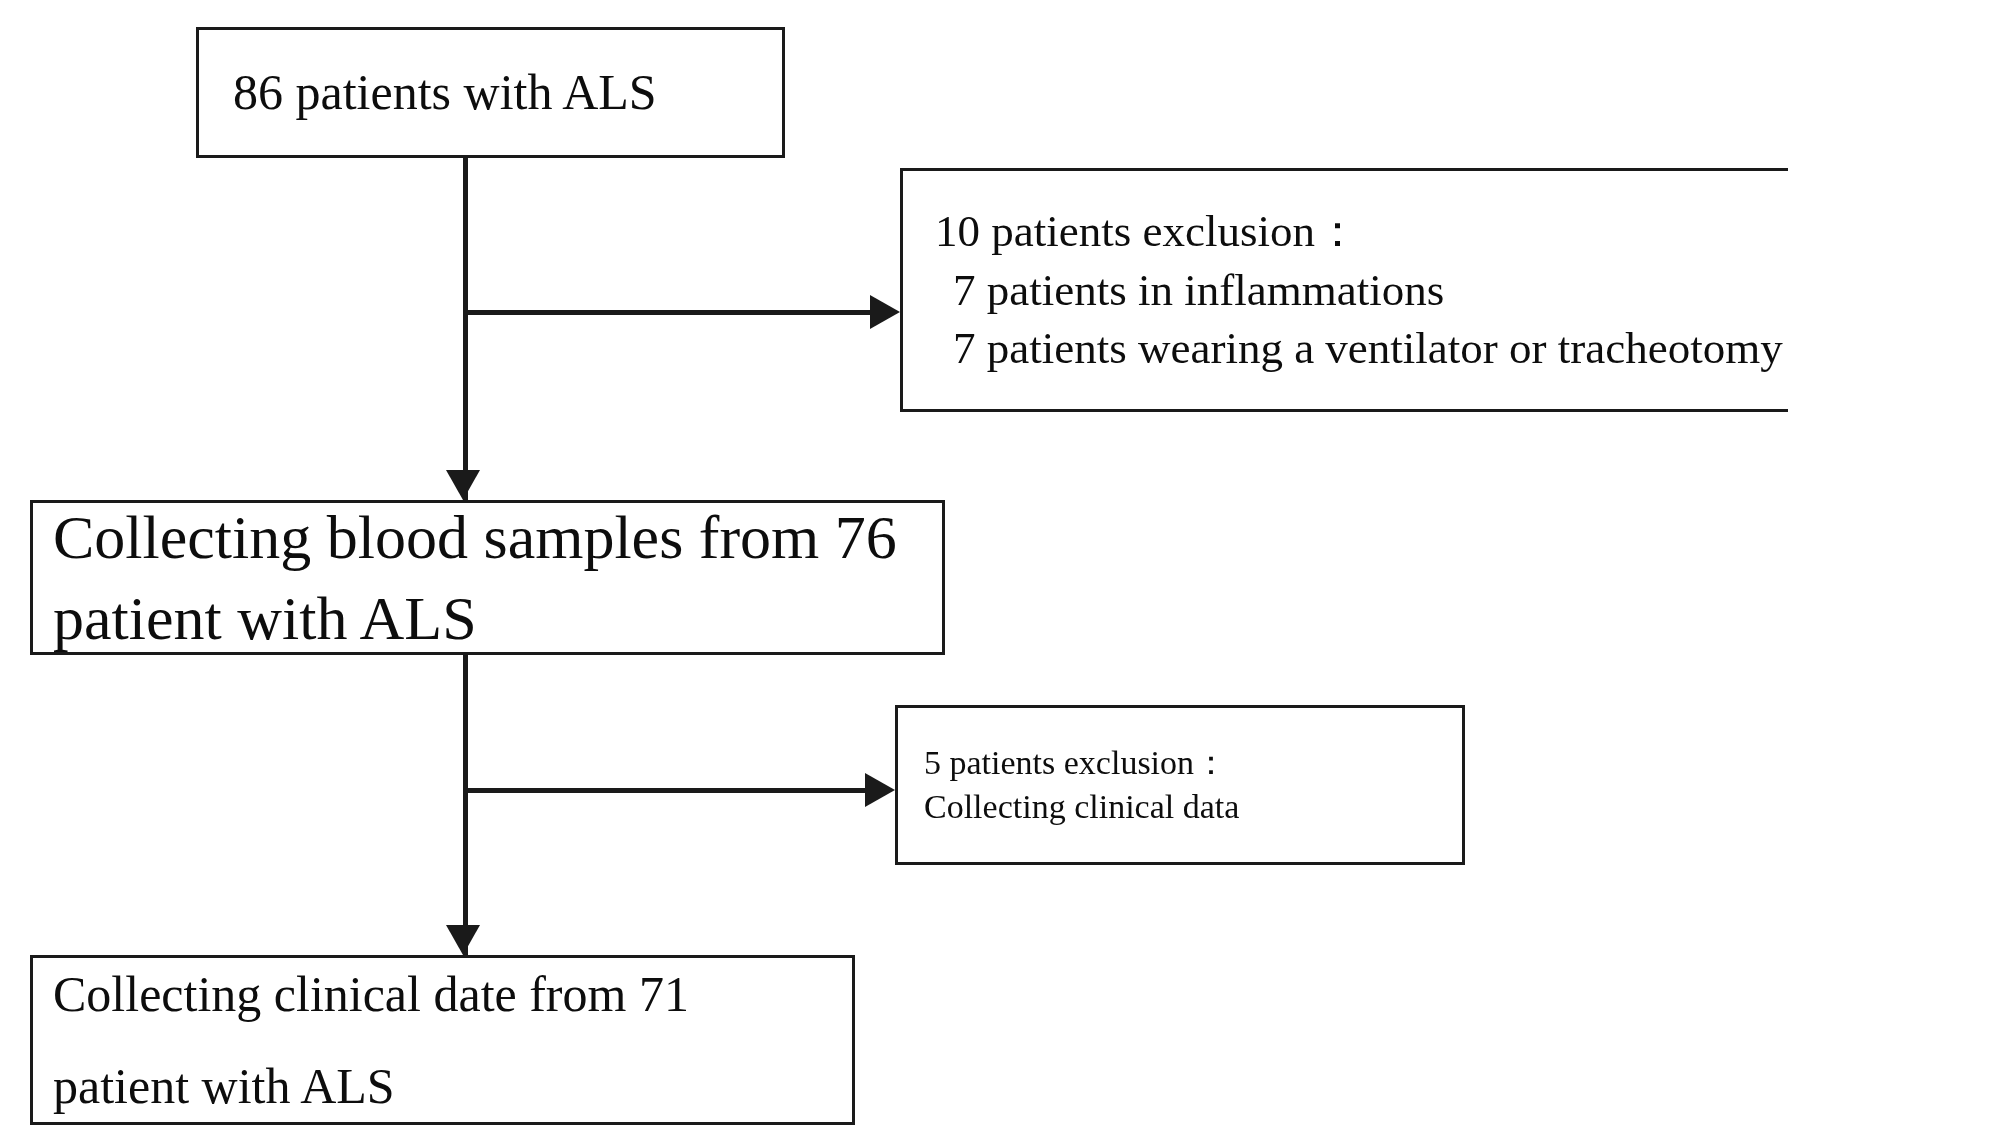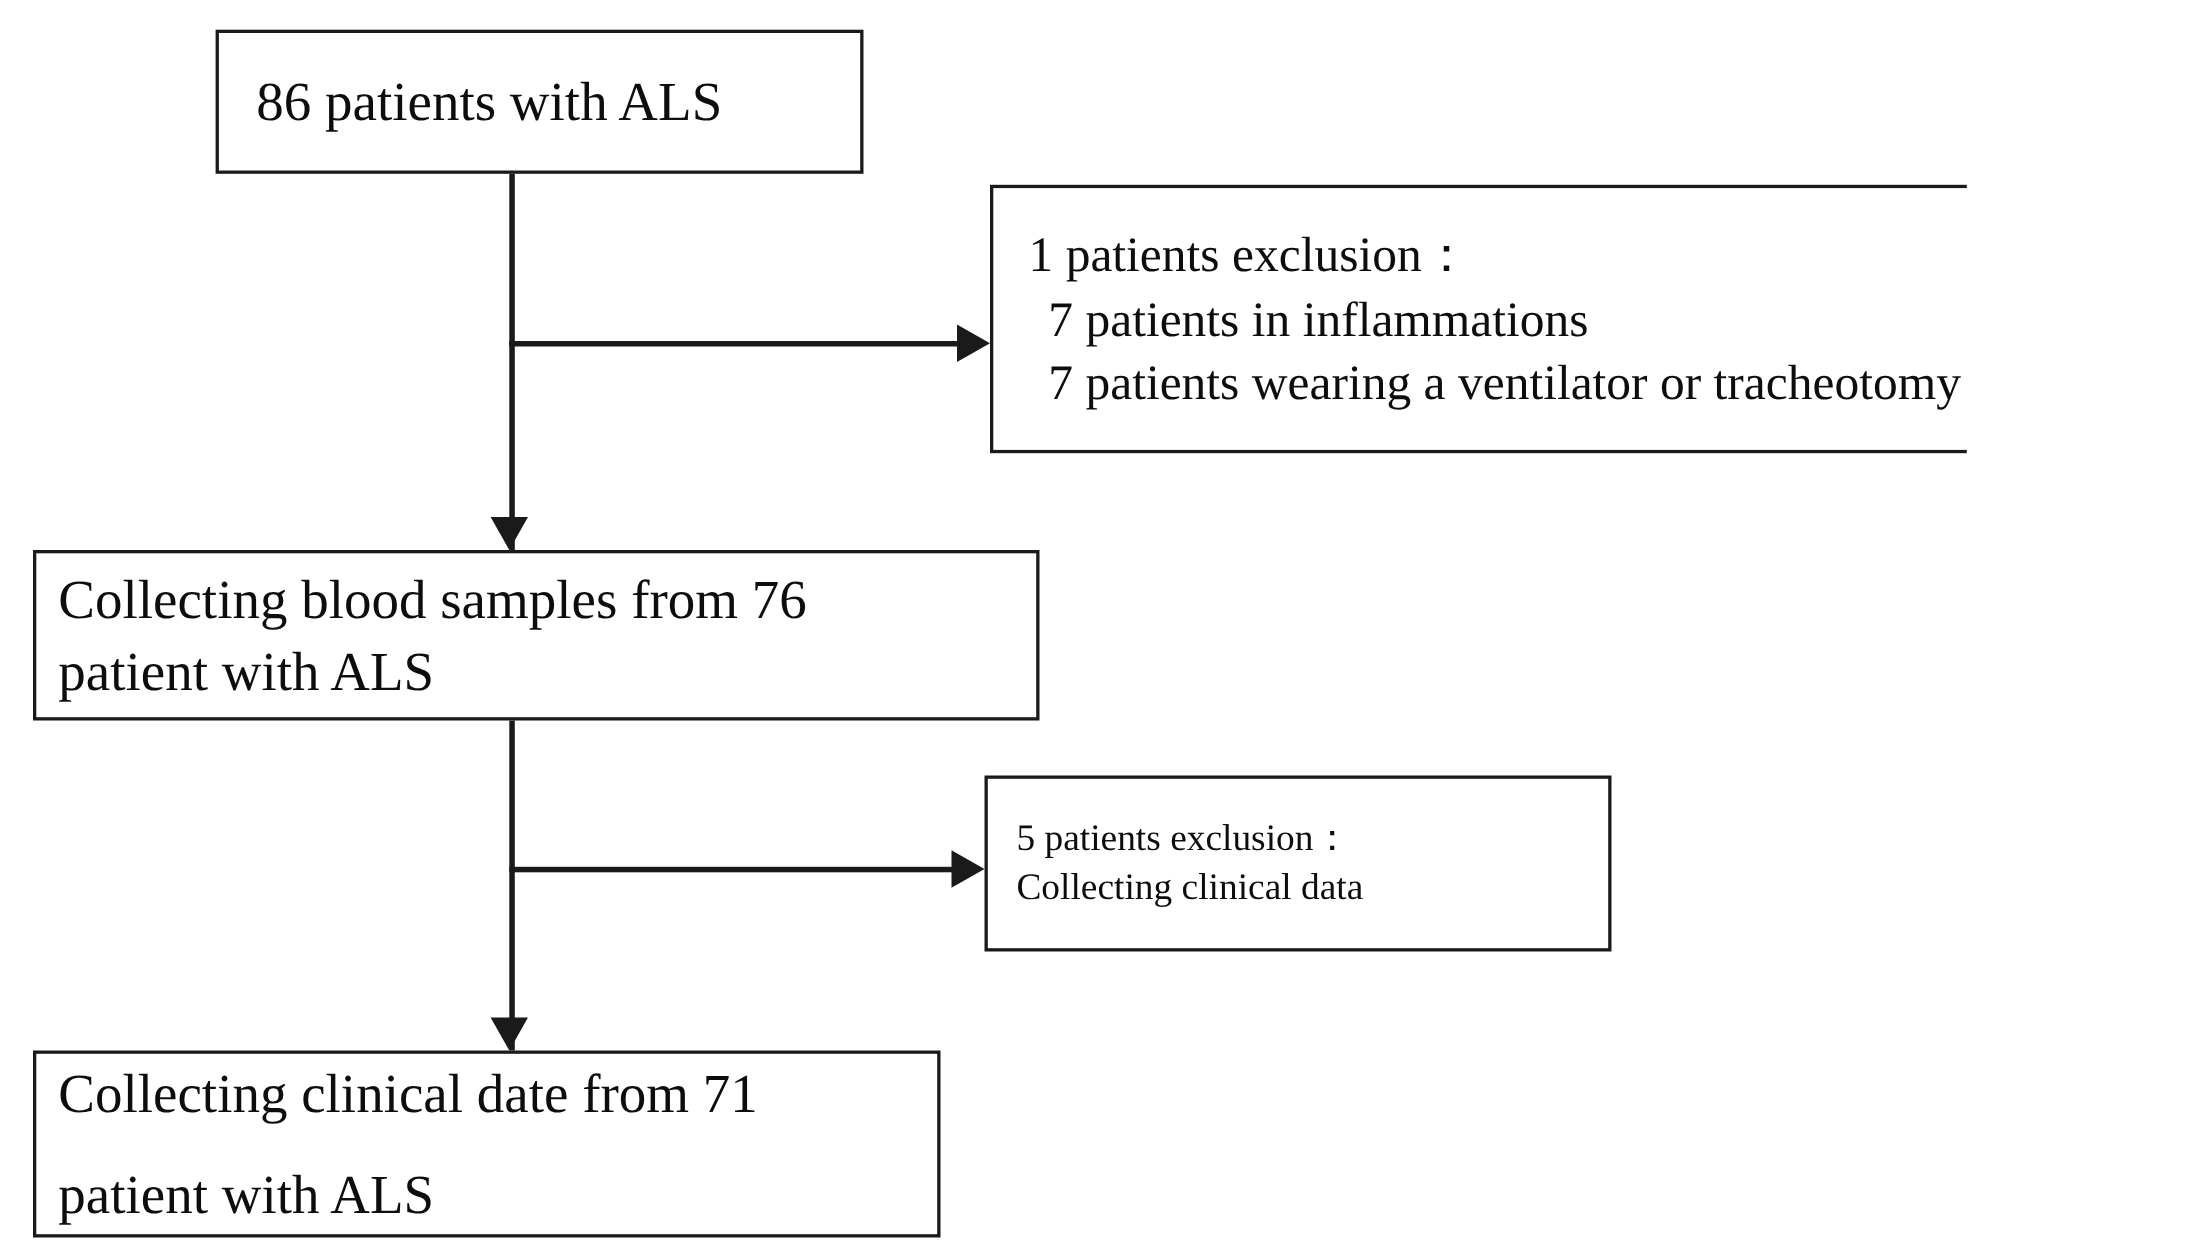--- a/index.html
+++ b/index.html
@@ -42,21 +42,21 @@
     left: 900px;  top: 168px;
     width: 1085px; height: 244px;
     padding: 0 0 0 32px;
     font-size: 45px;
   }
   #node-exclusion-1 .indent { padding-left: 18px; }
   #node-blood {
     left: 30px;   top: 500px;
     width: 915px; height: 155px;
     padding: 0 0 0 20px;
-    font-size: 50px;
+    font-size: 62px;
   }
   #node-exclusion-2 {
     left: 895px;  top: 705px;
     width: 570px; height: 160px;
     padding: 0 0 0 26px;
     font-size: 34px;
   }
   #node-clinical {
     left: 30px;   top: 955px;
     width: 825px; height: 170px;
@@ -104,21 +104,21 @@
     <span class="line">86 patients with ALS</span>
   </div>
 
   <div class="conn v" id="conn-v-1"></div>
   <div class="arrow-down" id="arrow-v-1"></div>
 
   <div class="conn h" id="conn-h-1"></div>
   <div class="arrow-right" id="arrow-h-1"></div>
 
   <div class="node" id="node-exclusion-1">
-    <span class="line">1 patients exclusion：</span>
+    <span class="line">10 patients exclusion：</span>
     <span class="line indent">7 patients in inflammations</span>
     <span class="line indent">7 patients wearing a ventilator or tracheotomy</span>
   </div>
 
   <div class="node" id="node-blood">
     <span class="line">Collecting blood samples from 76</span>
     <span class="line">patient with ALS</span>
   </div>
 
   <div class="conn v" id="conn-v-2"></div>

